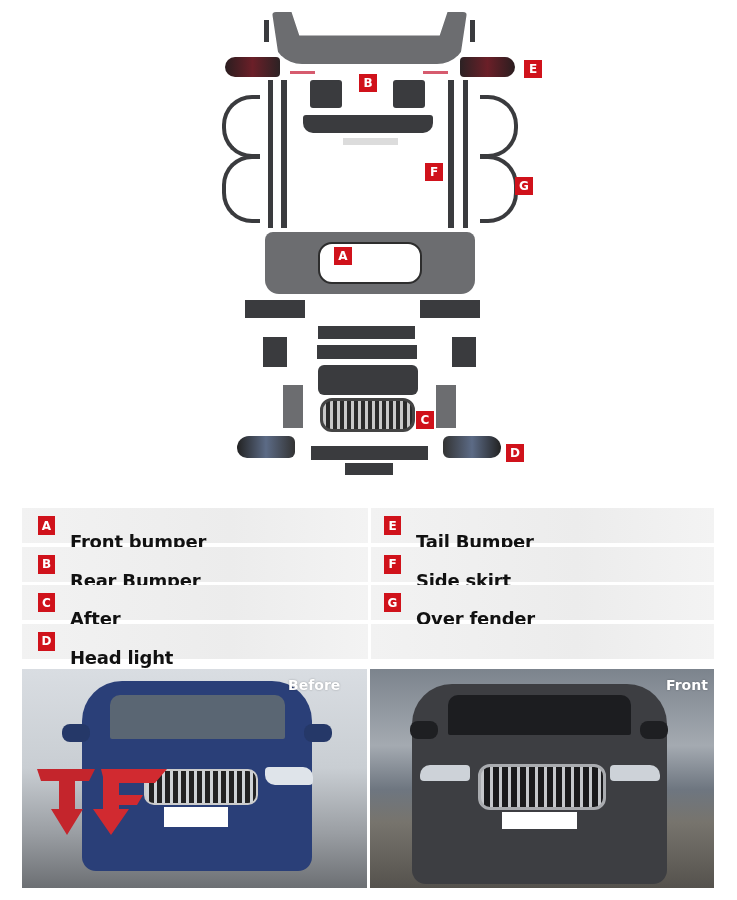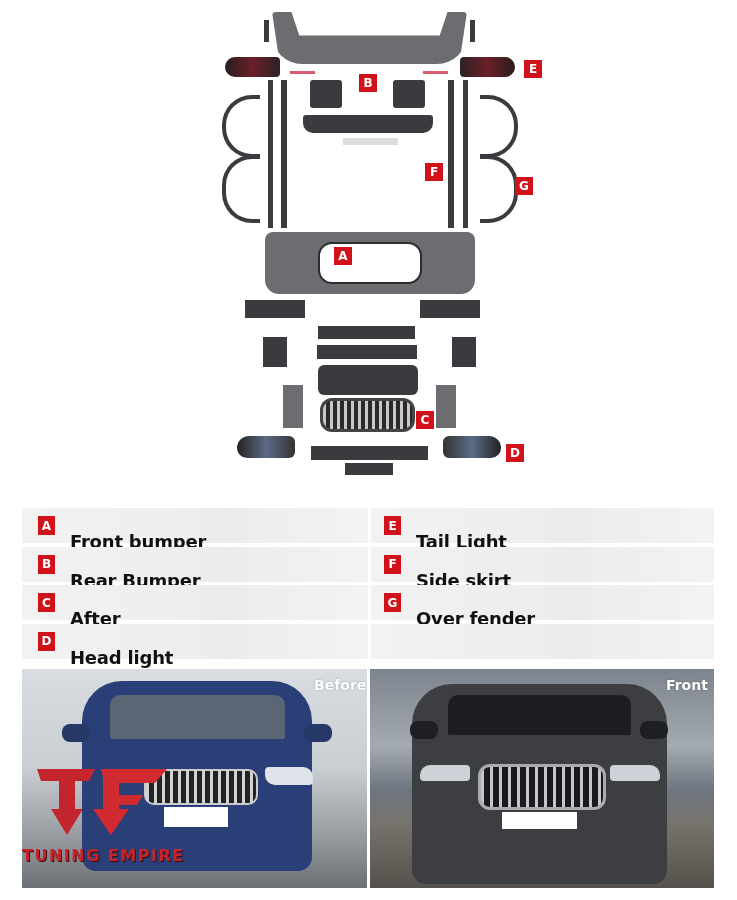--- a/index.html
+++ b/index.html
@@ -82,21 +82,21 @@
 </div>
 
 <div class="legend">
   <div class="legend-row">
     <div class="legend-cell">
       <span class="legend-badge">A</span>
       <span class="legend-label">Front bumper</span>
     </div>
     <div class="legend-cell">
       <span class="legend-badge">E</span>
-      <span class="legend-label">Tail Light</span>
+      <span class="legend-label">Tail Bumper</span>
     </div>
   </div>
   <div class="legend-row">
     <div class="legend-cell">
       <span class="legend-badge">B</span>
       <span class="legend-label">Rear Bumper</span>
     </div>
     <div class="legend-cell">
       <span class="legend-badge">F</span>
       <span class="legend-label">Side skirt</span>
@@ -129,22 +129,21 @@
   <div class="car" style="left:243px;top:98px;width:48px;height:18px;background:#dfe4ea;border-radius:4px 10px 4px 10px;"></div>
   <div class="car" style="left:40px;top:55px;width:28px;height:18px;background:#253868;border-radius:8px;"></div>
   <div class="car" style="left:282px;top:55px;width:28px;height:18px;background:#253868;border-radius:8px;"></div>
 
   <div class="car" style="left:15px;top:100px;width:130px;height:70px;">
     <svg width="130" height="70" viewBox="0 0 130 70">
       <polygon points="0,0 58,0 52,12 38,12 38,40 46,40 30,66 14,40 22,40 22,12 4,12" fill="#c4252c"></polygon>
       <polygon points="64,0 130,0 118,14 82,14 82,26 106,26 100,36 82,36 82,40 92,40 74,66 56,40 66,40 66,8" fill="#d12a30"></polygon>
     </svg>
   </div>
-  <div class="logo-text">TUNING EMPIRE</div>
-  <div class="photo-caption" style="left:292px;">Before</div>
+  <div class="photo-caption" style="left:266px;">Before</div>
 </div>
 
 <div class="photo photo-after">
   <div class="car" style="left:42px;top:15px;width:255px;height:200px;background:#3d3e42;border-radius:40px 40px 14px 14px;"></div>
   <div class="car" style="left:78px;top:26px;width:183px;height:40px;background:#1c1d20;border-radius:10px 10px 2px 2px;"></div>
   <div class="car" style="left:108px;top:95px;width:122px;height:40px;background:repeating-linear-gradient(90deg,#c5c7cb 0 3px,#1a1a1c 3px 9px);border:3px solid #a9abaf;border-radius:12px;"></div>
   <div class="car" style="left:132px;top:143px;width:75px;height:17px;background:#fff;"></div>
   <div class="car" style="left:50px;top:96px;width:50px;height:16px;background:#cdd2d8;border-radius:10px 4px 4px 4px;"></div>
   <div class="car" style="left:240px;top:96px;width:50px;height:16px;background:#cdd2d8;border-radius:4px 10px 4px 4px;"></div>
   <div class="car" style="left:40px;top:52px;width:28px;height:18px;background:#1e1f22;border-radius:8px;"></div>

